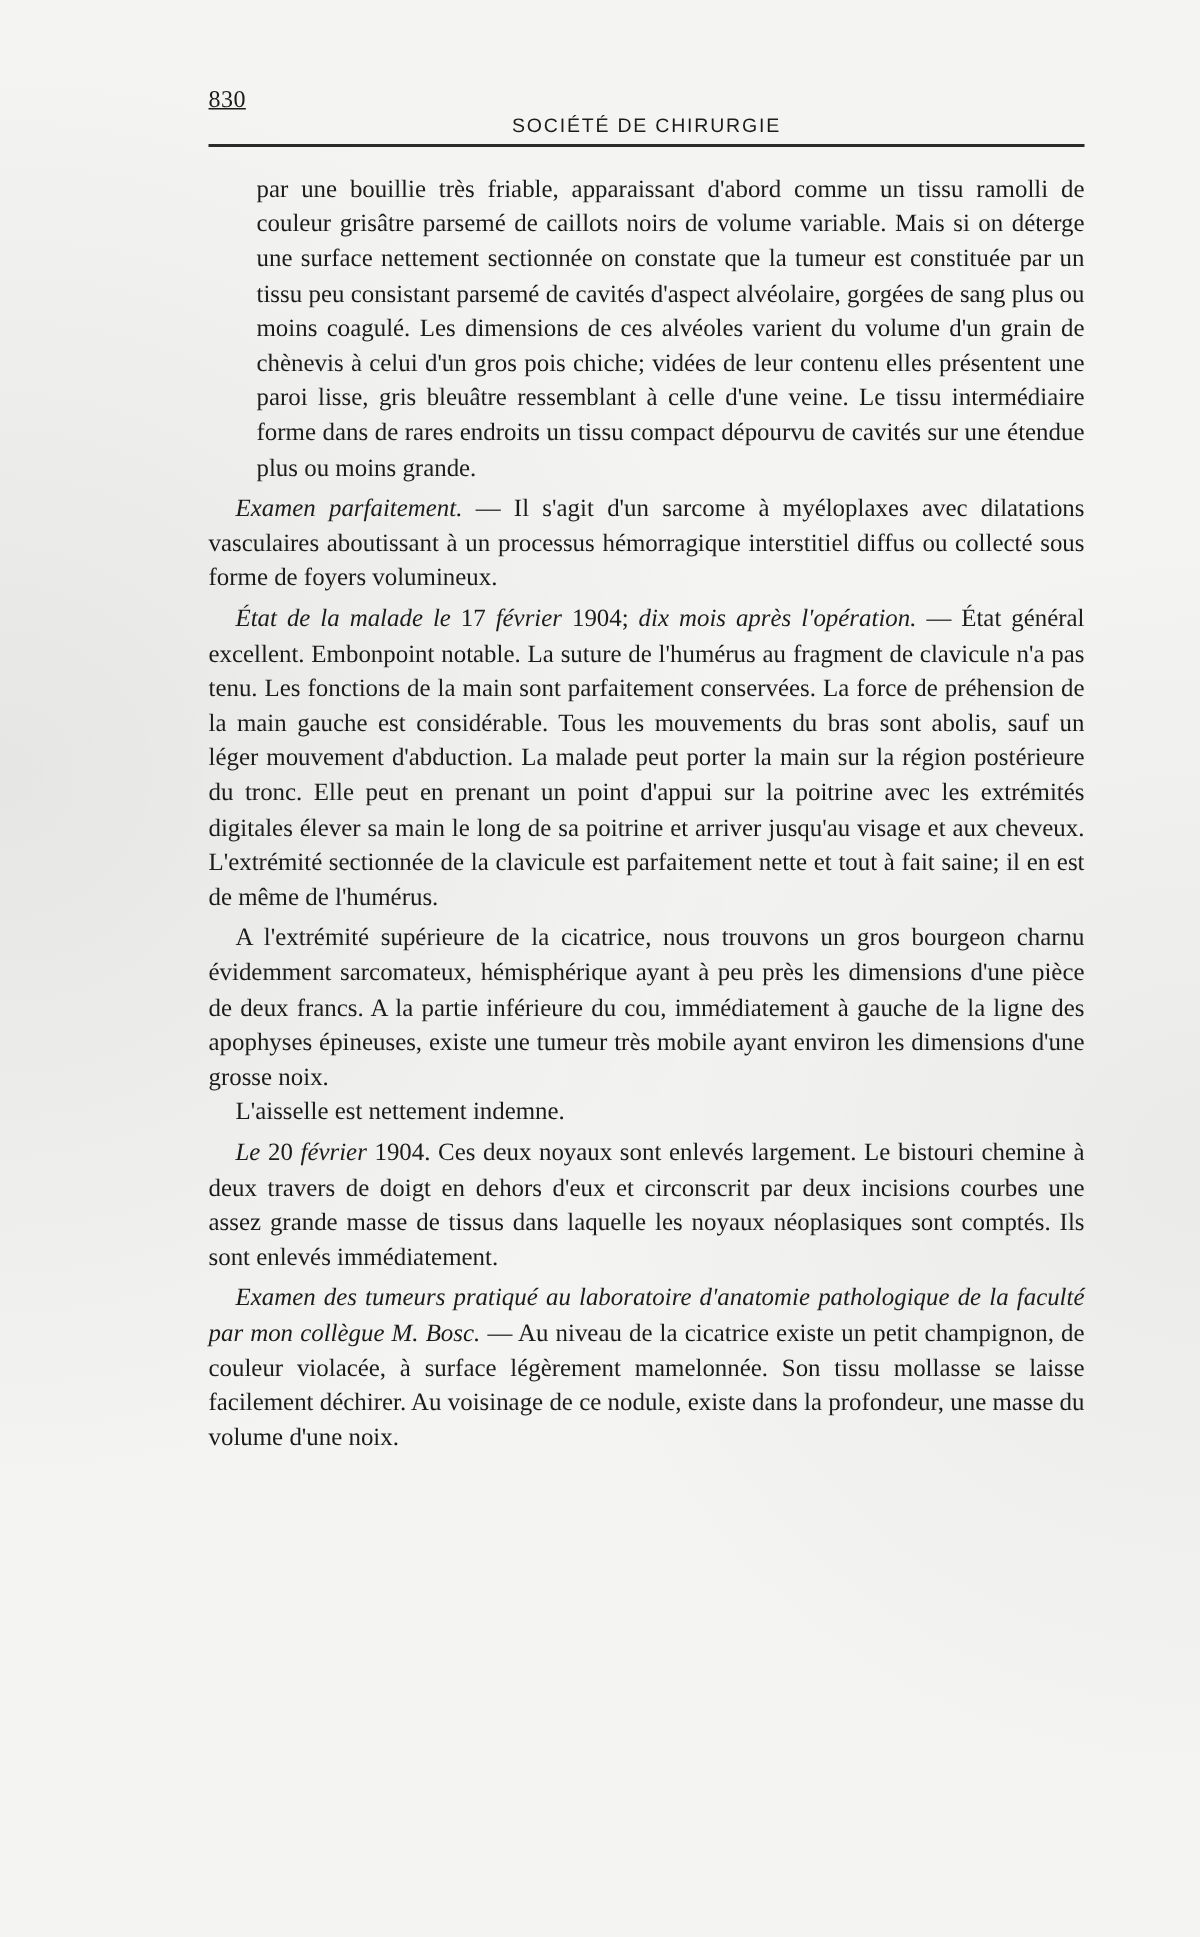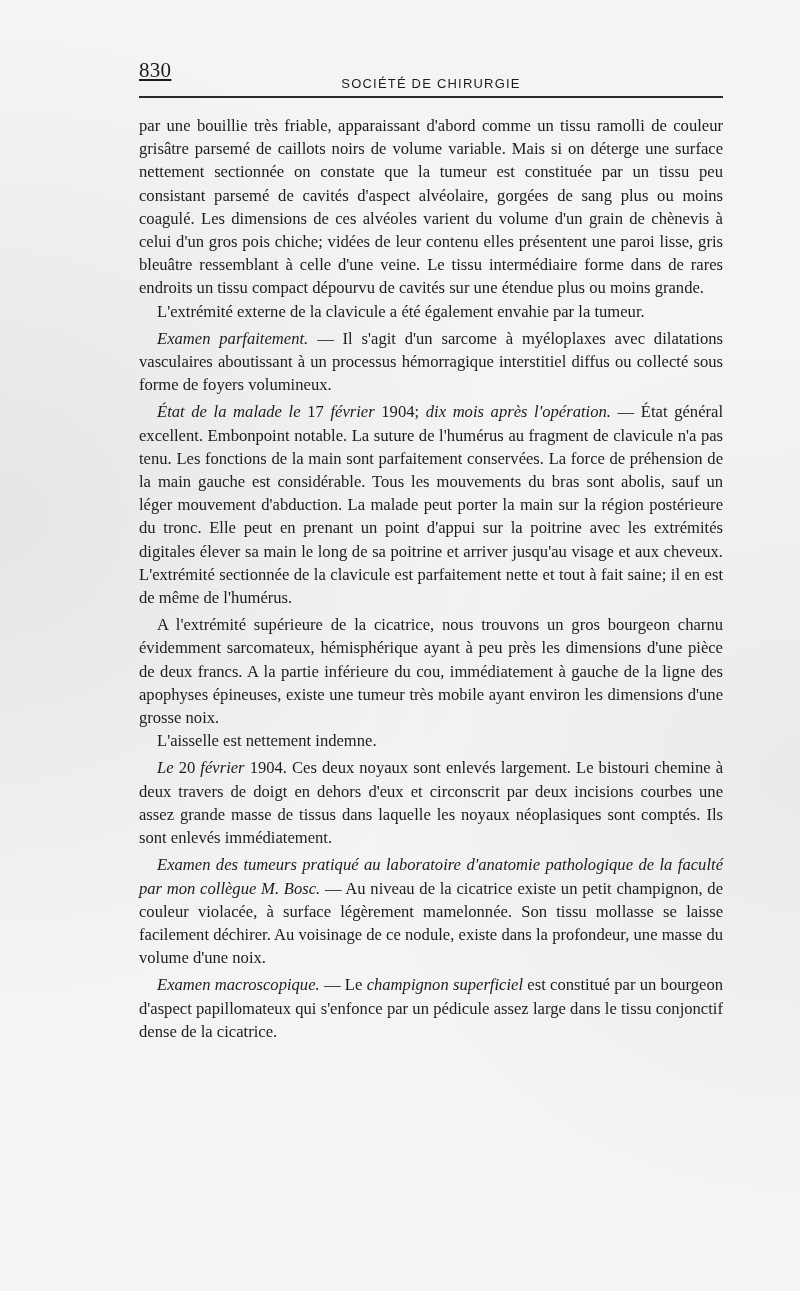--- a/index.html
+++ b/index.html
@@ -26,21 +26,21 @@
     position: absolute;
     top: 56px;
     left: 139px;
     width: 584px;
     height: 30px;
   }
   .page-number {
     position: absolute;
     left: 0;
     top: 2px;
-    font-size: 21px;
+    font-size: 16px;
     font-family: "Liberation Serif", serif;
     letter-spacing: 0.3px;
     text-decoration: underline;
   }
   .running-head {
     position: absolute;
     left: 0;
     right: 0;
     top: 20px;
     text-align: center;
@@ -65,20 +65,21 @@
     font-size: 16.6px;
     line-height: 23.2px;
     text-align: justify;
   }
   .body-text p {
     margin: 0;
     text-indent: 18px;
   }
   .body-text p.cont {
     text-indent: 0;
+    margin-left: 32px;
   }
   .body-text p.gap {
     margin-top: 4px;
   }
   .it {
     font-style: italic;
   }
 </style>
 </head>
 <body>
@@ -86,21 +87,19 @@
 <div class="page-bg"></div>
 
 <div class="header">
   <span class="page-number">830</span>
   <div class="running-head">SOCIÉTÉ DE CHIRURGIE</div>
 </div>
 <div class="header-rule"></div>
 
 <div class="body-text">
   <p class="cont"><span>par une bouillie très friable, apparaissant d'abord comme un tissu ramolli de couleur grisâtre parsemé de caillots noirs de volume variable. Mais si on déterge une surface nettement sectionnée on constate que la tumeur est constituée par un tissu peu consistant parsemé de cavités d'aspect alvéolaire, gorgées de sang plus ou moins coagulé. Les dimensions de ces alvéoles varient du volume d'un grain de chènevis à celui d'un gros pois chiche; vidées de leur contenu elles présentent une paroi lisse, gris bleuâtre ressemblant à celle d'une veine. Le tissu intermédiaire forme dans de rares endroits un tissu compact dépourvu de cavités sur une étendue plus ou moins grande.</span></p>
-  <p><span>L'extrémité externe de la clavicule a été également envahie par la tumeur.</span></p>
   <p class="gap"><span class="it">Examen parfaitement.</span><span> — Il s'agit d'un sarcome à myéloplaxes avec dilatations vasculaires aboutissant à un processus hémorragique interstitiel diffus ou collecté sous forme de foyers volumineux.</span></p>
   <p class="gap"><span class="it">État de la malade le </span><span>17</span><span class="it"> février </span><span>1904; </span><span class="it">dix mois après l'opération.</span><span> — État général excellent. Embonpoint notable. La suture de l'humérus au fragment de clavicule n'a pas tenu. Les fonctions de la main sont parfaitement conservées. La force de préhension de la main gauche est considérable. Tous les mouvements du bras sont abolis, sauf un léger mouvement d'abduction. La malade peut porter la main sur la région postérieure du tronc. Elle peut en prenant un point d'appui sur la poitrine avec les extrémités digitales élever sa main le long de sa poitrine et arriver jusqu'au visage et aux cheveux. L'extrémité sectionnée de la clavicule est parfaitement nette et tout à fait saine; il en est de même de l'humérus.</span></p>
   <p class="gap"><span>A l'extrémité supérieure de la cicatrice, nous trouvons un gros bourgeon charnu évidemment sarcomateux, hémisphérique ayant à peu près les dimensions d'une pièce de deux francs. A la partie inférieure du cou, immédiatement à gauche de la ligne des apophyses épineuses, existe une tumeur très mobile ayant environ les dimensions d'une grosse noix.</span></p>
   <p><span>L'aisselle est nettement indemne.</span></p>
   <p class="gap"><span class="it">Le </span><span>20</span><span class="it"> février </span><span>1904. Ces deux noyaux sont enlevés largement. Le bistouri chemine à deux travers de doigt en dehors d'eux et circonscrit par deux incisions courbes une assez grande masse de tissus dans laquelle les noyaux néoplasiques sont comptés. Ils sont enlevés immédiatement.</span></p>
   <p class="gap"><span class="it">Examen des tumeurs pratiqué au laboratoire d'anatomie pathologique de la faculté par mon collègue M. Bosc.</span><span> — Au niveau de la cicatrice existe un petit champignon, de couleur violacée, à surface légèrement mamelonnée. Son tissu mollasse se laisse facilement déchirer. Au voisinage de ce nodule, existe dans la profondeur, une masse du volume d'une noix.</span></p>
-  <p class="gap"><span class="it">Examen macroscopique.</span><span> — Le </span><span class="it">champignon superficiel</span><span> est constitué par un bourgeon d'aspect papillomateux qui s'enfonce par un pédicule assez large dans le tissu conjonctif dense de la cicatrice.</span></p>
 </div>
 
 </body></html>

